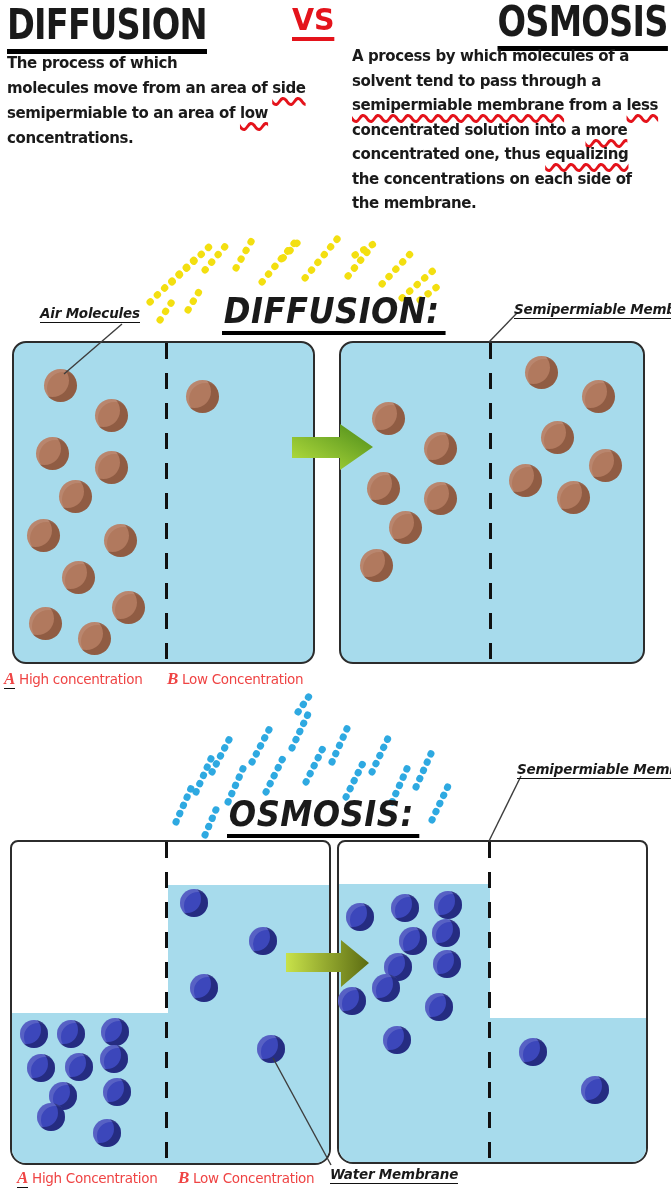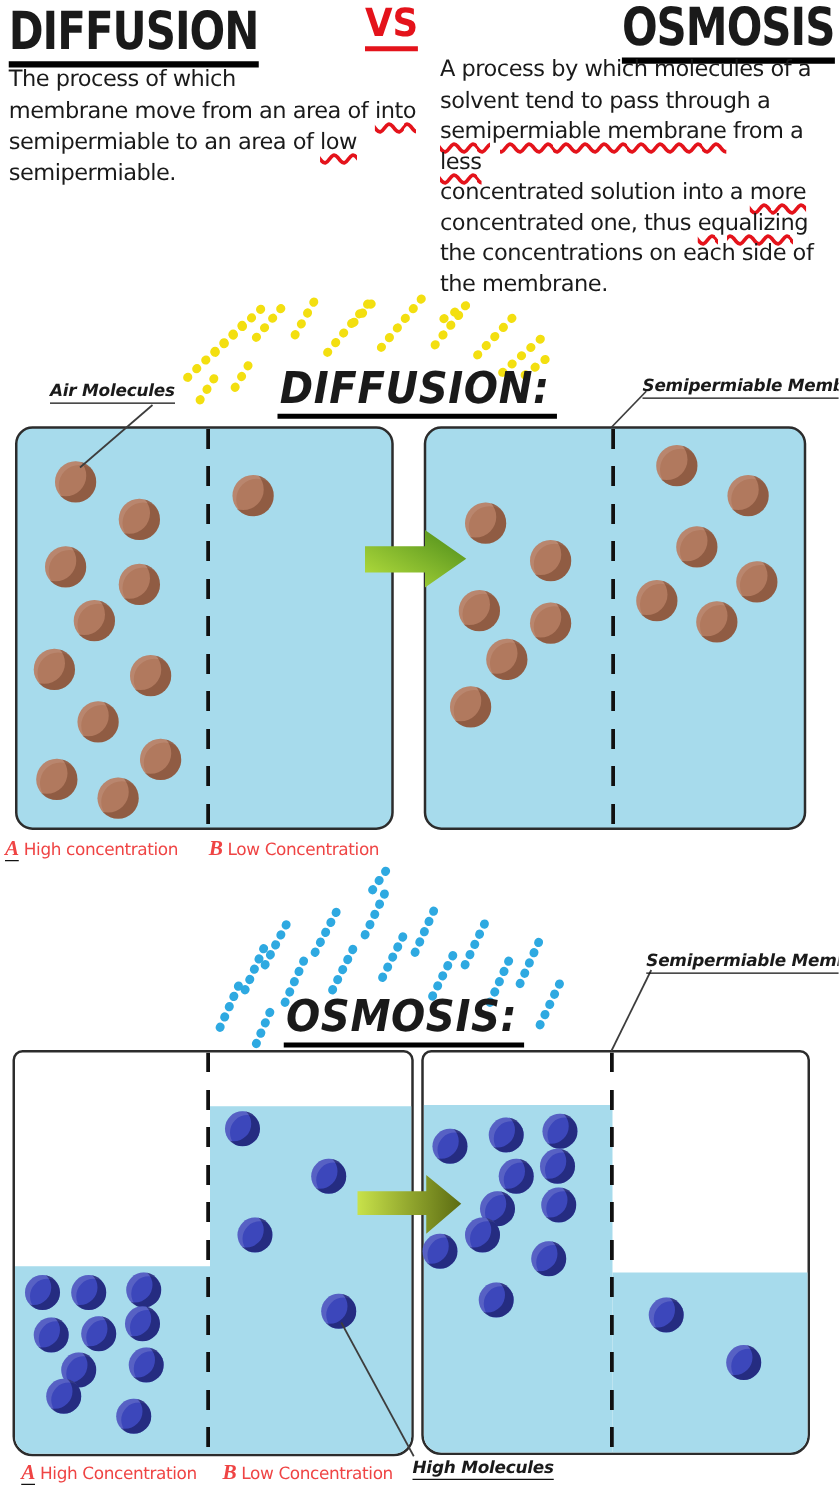--- a/index.html
+++ b/index.html
@@ -9,21 +9,21 @@
   html,body{margin:0;padding:0;background:#fff;}
   #canvas{position:relative;width:671px;height:1191px;background:#fff;overflow:hidden;
     font-family:"DejaVu Sans",sans-serif;color:var(--ink);}
   .abs{position:absolute;}
   
   .big-title{font-weight:bold;font-size:42px;letter-spacing:-1px;line-height:1;
     border-bottom:5px solid #000;padding-bottom:3px;transform:scaleX(.8);transform-origin:left top;white-space:nowrap;}
   .big-title.right{transform-origin:right top;}
   .vs{font-weight:bold;font-size:31px;color:var(--red-accent);border-bottom:4px solid var(--red-accent);
     padding-bottom:2px;line-height:1;transform:scaleX(.92);transform-origin:left top;}
-  .def{font-size:18px;line-height:25px;letter-spacing:-0.4px;font-weight:400;}
+  .def{font-size:15px;line-height:25px;letter-spacing:-0.4px;font-weight:700;}
   .ured{text-decoration-line:underline;text-decoration-style:wavy;text-decoration-color:var(--red-accent);
     text-decoration-thickness:2.5px;text-underline-offset:4px;}
   
   .section-title{font-style:italic;font-weight:bold;font-size:35px;letter-spacing:.5px;line-height:1;
     border-bottom:4px solid #000;padding:0 6px 2px 2px;transform:scaleX(.92);transform-origin:left top;white-space:nowrap;}
   
   .label-sm{font-style:italic;font-weight:bold;font-size:13.5px;letter-spacing:-0.2px;
     border-bottom:1.6px solid #111;padding-bottom:1px;white-space:nowrap;}
   .caption{font-size:13.5px;letter-spacing:-0.3px;white-space:nowrap;color:#ef4444;}
   .cap-letter{font-family:"Liberation Serif",serif;font-style:italic;font-weight:bold;font-size:17px;margin-right:4px;}
@@ -44,21 +44,21 @@
 </style>
 </head>
 <body>
 
 <div id="canvas">
 
   <div class="abs big-title" style="left:7px;top:4px;">DIFFUSION</div>
   <div class="abs vs" style="left:292px;top:4px;">VS</div>
   <div class="abs big-title right" style="right:3px;top:1px;">OSMOSIS</div>
 
-  <div class="abs def" style="left:7px;top:51px;width:335px;"><span>The process of which</span><br><span>membrane move from an area of </span><span class="ured">into</span><br><span>semipermiable to an area of </span><span class="ured">low</span><br><span>semipermiable.</span></div>
+  <div class="abs def" style="left:7px;top:51px;width:335px;"><span>The process of which</span><br><span>molecules move from an area of </span><span class="ured">side</span><br><span>semipermiable to an area of </span><span class="ured">low</span><br><span>concentrations.</span></div>
   <div class="abs def" style="left:352px;top:44px;width:320px;line-height:24.5px;"><span>A process by which molecules of a</span><br><span>solvent tend to pass through a</span><br><span class="ured">semipermiable membrane</span><span> from a </span><span class="ured">less</span><br><span>concentrated solution into a </span><span class="ured">more</span><br><span>concentrated one, thus </span><span class="ured">equalizing</span><br><span>the concentrations on each side of</span><br><span>the membrane.</span></div>
 
   <div class="box" style="left:12px;top:341px;width:303px;height:323px;border-radius:14px;background:var(--water-blue);">
     <div class="membrane" style="left:151px;"></div>
   </div>
   <div class="box" style="left:339px;top:341px;width:306px;height:323px;border-radius:14px;background:var(--water-blue);">
     <div class="membrane" style="left:148px;"></div>
   </div>
 
   <div class="box" style="left:10px;top:840px;width:321px;height:325px;border-radius:8px 8px 16px 16px;background:#fff;">
@@ -190,21 +190,21 @@
       <line x1="273" y1="1058" x2="331" y2="1165"></line>
     </g>
   </svg>
 
   <div class="abs section-title" style="left:222px;top:294px;">DIFFUSION:</div>
   <div class="abs section-title" style="left:227px;top:797px;">OSMOSIS:</div>
 
   <div class="abs label-sm" style="left:40px;top:305px;">Air Molecules</div>
   <div class="abs label-sm" style="left:514px;top:301px;">Semipermiable Membrane</div>
   <div class="abs label-sm" style="left:517px;top:761px;">Semipermiable Membrane</div>
-  <div class="abs label-sm" style="left:330px;top:1166px;">High Molecules</div>
+  <div class="abs label-sm" style="left:330px;top:1166px;">Water Membrane</div>
 
   <div class="abs caption" style="left:4px;top:669px;">
     <span class="cap-letter und">A</span><span>High concentration</span>
   </div>
   <div class="abs caption" style="left:167px;top:669px;">
     <span class="cap-letter">B</span><span>Low Concentration</span>
   </div>
   <div class="abs caption" style="left:17px;top:1168px;">
     <span class="cap-letter und">A</span><span>High Concentration</span>
   </div>

